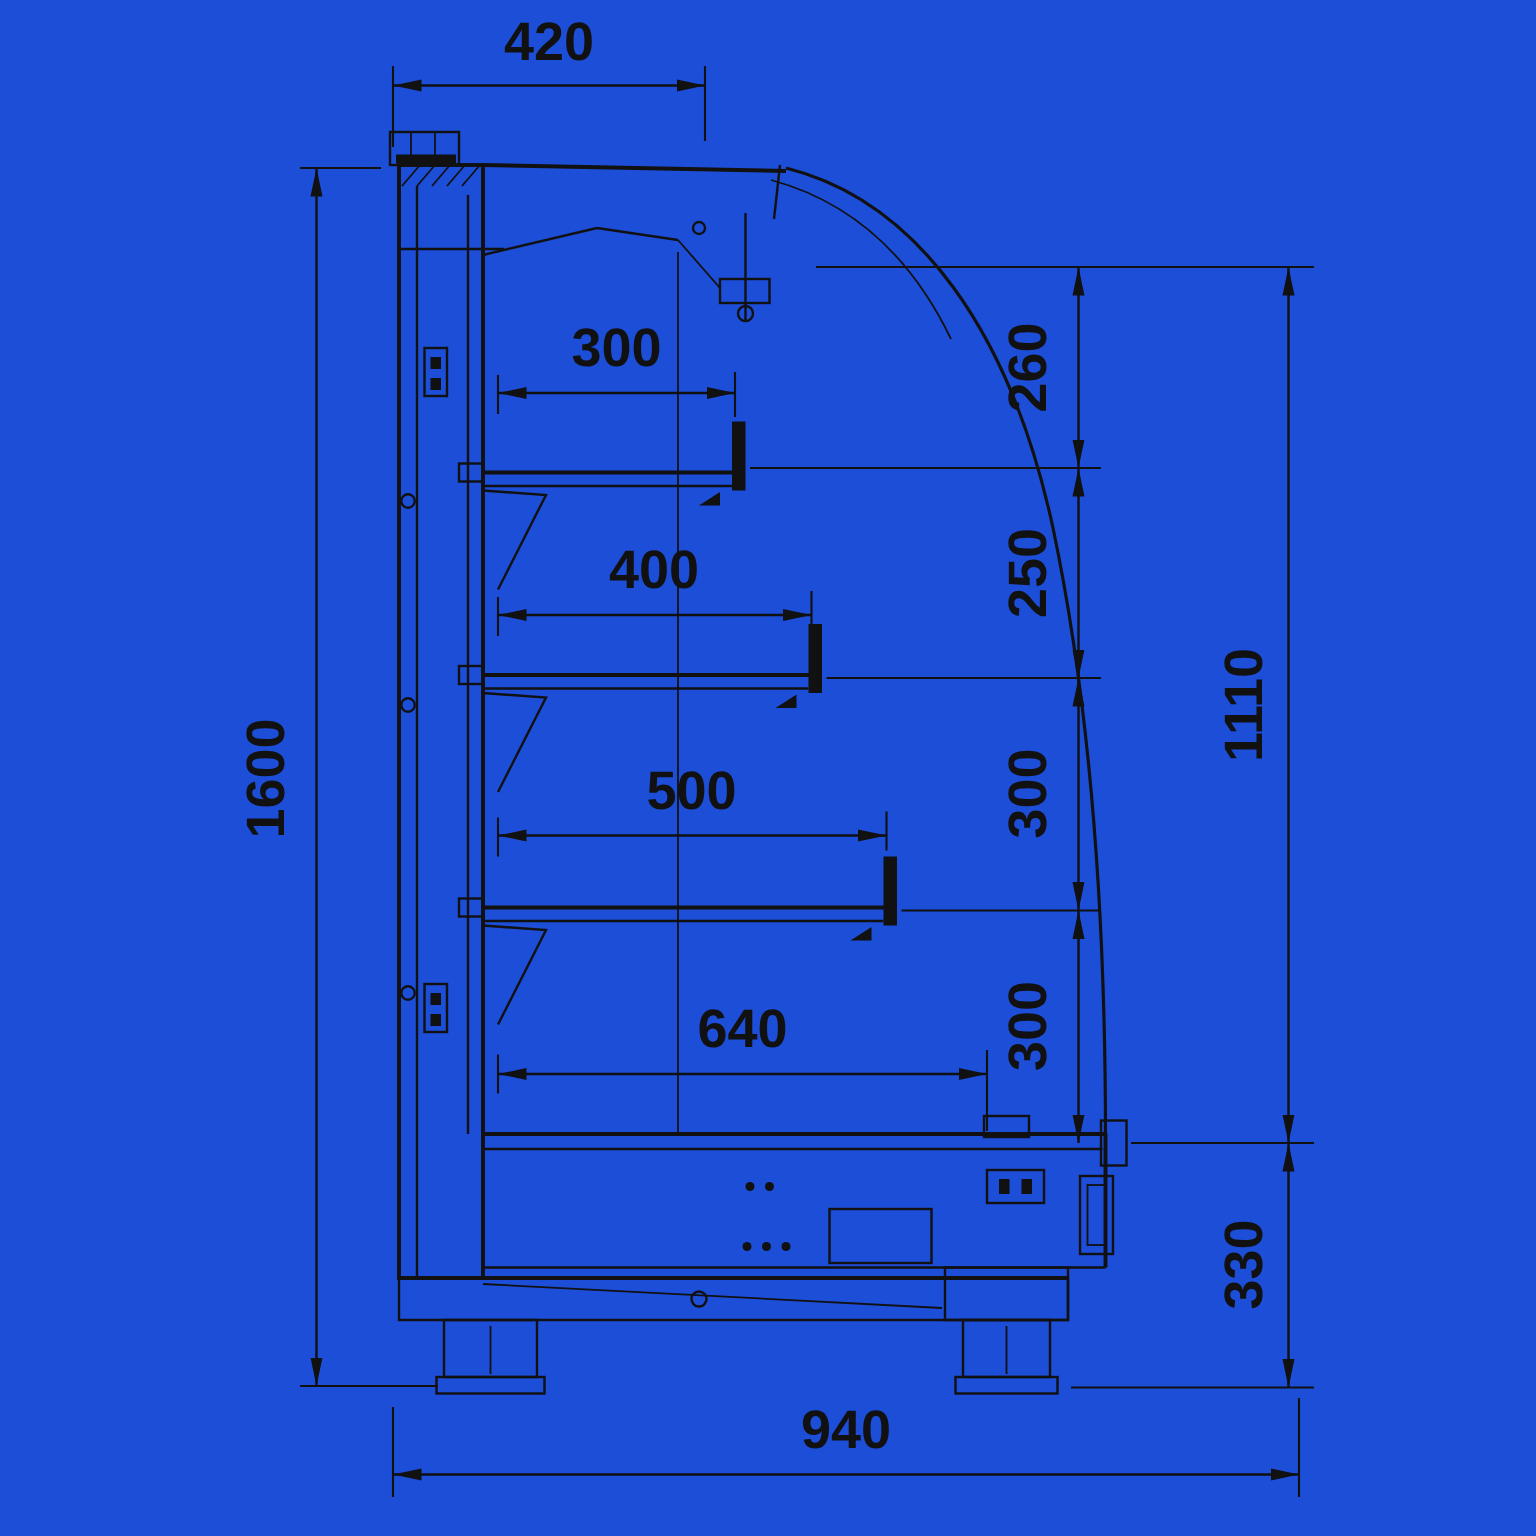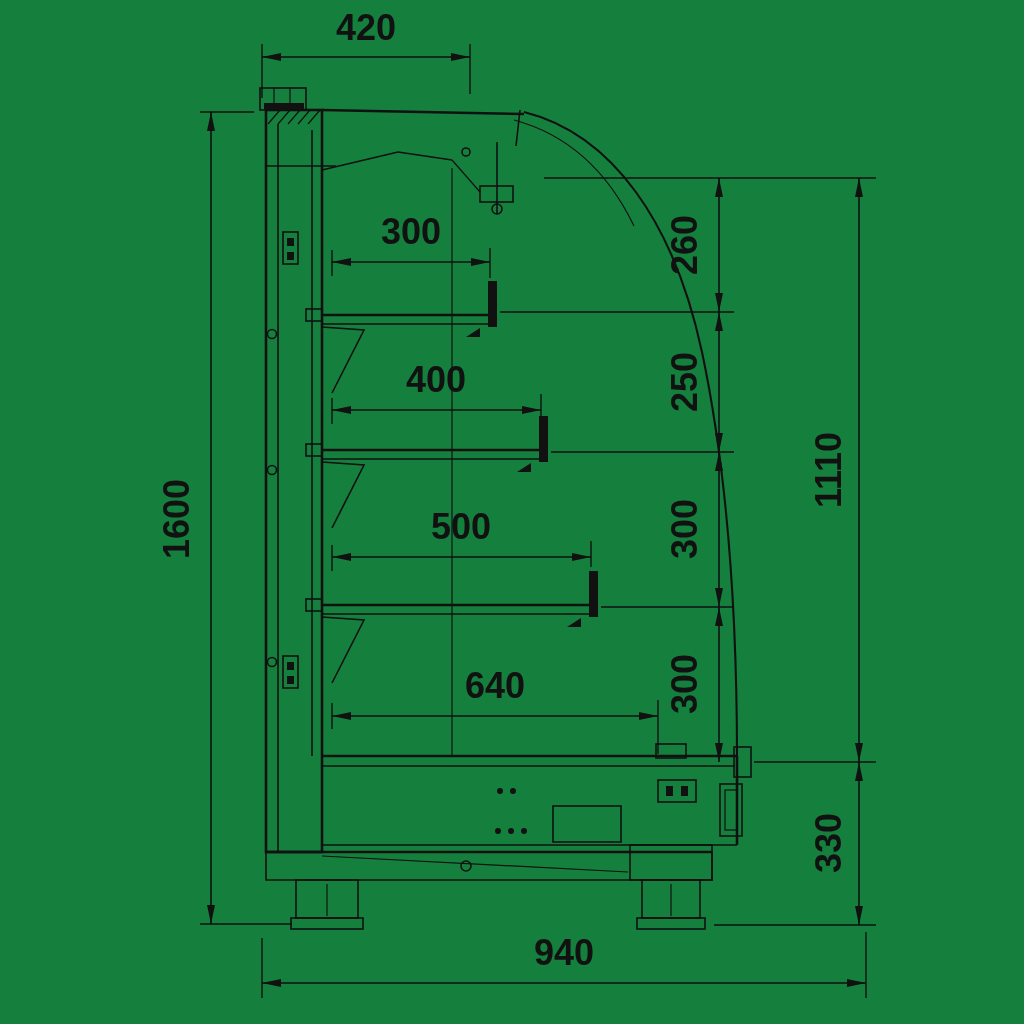--- a/index.html
+++ b/index.html
@@ -1,16 +1,16 @@
 <!DOCTYPE html>
 <html><head>
 <meta charset="utf-8">
 <style>
   html,body{margin:0;padding:0;background:#ffffff;}
-  .stage{position:relative;width:1024px;height:1024px;background:#15803d;overflow:hidden;
+  .stage{position:relative;width:1024px;height:1024px;background:#1d4ed8;overflow:hidden;
          font-family:"Liberation Sans",sans-serif;}
   svg{display:block;}
   .ink{stroke:#111111;fill:none;stroke-linecap:butt;stroke-linejoin:miter;}
   .w25{stroke-width:2.6;}
   .w20{stroke-width:2.1;}
   .w16{stroke-width:1.6;}
   .thin{stroke-width:1.2;}
   .dim{stroke:#111111;stroke-width:1.6;fill:none;}
   .ext{stroke:#111111;stroke-width:1.4;fill:none;}
   .fillink{fill:#111111;stroke:none;}

